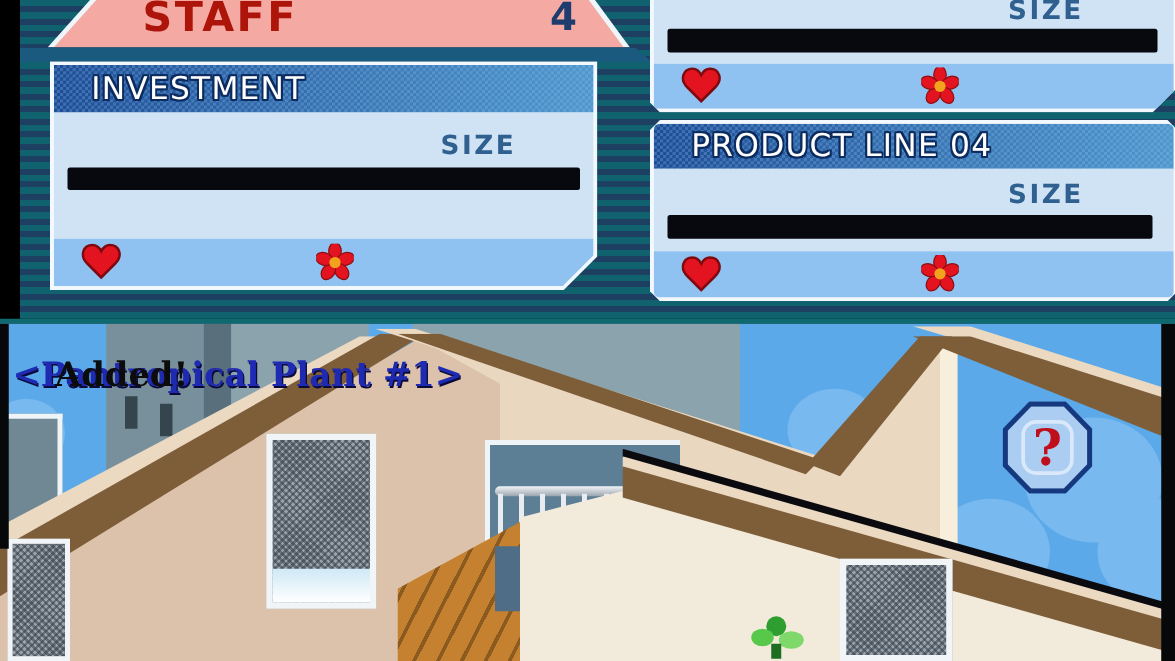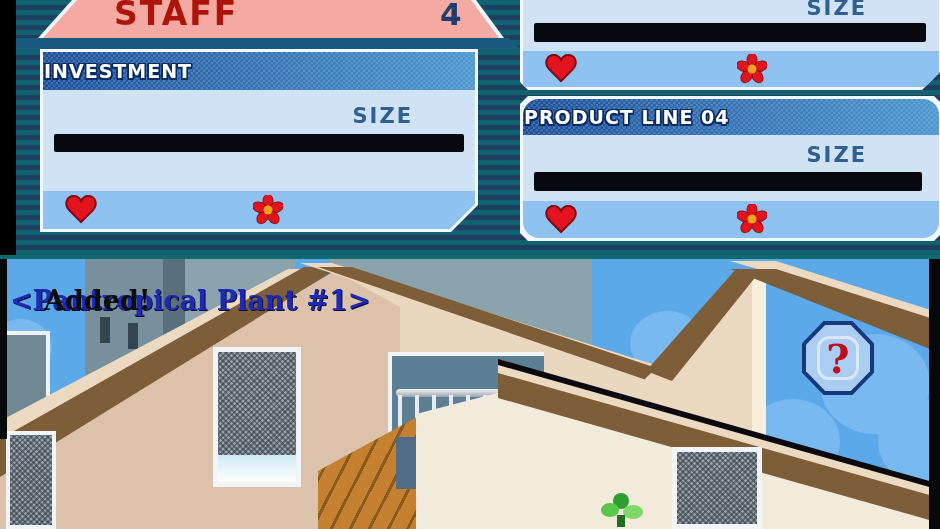--- a/index.html
+++ b/index.html
@@ -17,22 +17,22 @@
     clip-path:polygon(39px 0,433px 0,461px 38px,5px 38px);}
   .banner-under{position:absolute;left:0;top:38px;width:506px;height:12px;background:#1a5a7e;
     clip-path:polygon(0 0,492px 0,506px 12px,0 12px);}
   .staff-label{position:absolute;left:98px;top:-6px;font-size:33px;font-weight:800;
     color:#ae150a;letter-spacing:2px;}
   .staff-count{position:absolute;left:424px;top:-4px;font-size:31px;font-weight:800;color:#1e3c6e;}
 
   
   .panel-outer{position:absolute;background:#f2f8fd;}
   .panel-inner{position:absolute;inset:3px;display:flex;flex-direction:column;overflow:hidden;}
-  .panel-header{height:38px;line-height:38px;padding-left:1px;
-    font-size:19px;font-weight:700;letter-spacing:1px;color:#fff;
+  .panel-header{height:38px;line-height:38px;padding-left:30px;
+    font-size:25px;font-weight:400;letter-spacing:1px;color:#fff;
     text-shadow:-1.5px 0 #0c2c60,1.5px 0 #0c2c60,0 -1.5px #0c2c60,0 1.5px #0c2c60,
       -1.5px -1.5px #0c2c60,1.5px 1.5px #0c2c60,-1.5px 1.5px #0c2c60,1.5px -1.5px #0c2c60;
     background:
       linear-gradient(45deg,rgba(150,200,240,.28) 25%,transparent 25%,transparent 75%,rgba(150,200,240,.28) 75%),
       linear-gradient(45deg,rgba(150,200,240,.28) 25%,transparent 25%,transparent 75%,rgba(150,200,240,.28) 75%),
       linear-gradient(90deg,#1d4c96,#4f97cd);
     background-size:5px 5px,5px 5px,100% 100%;background-position:0 0,2.5px 2.5px,0 0;}
   .panel-body{flex:1;position:relative;background:#cfe3f5;}
   .panel-footer{position:relative;background:#8fc2f0;}
   .size-label{position:absolute;font-size:21px;font-weight:800;color:#2f608f;letter-spacing:2px;}
@@ -48,21 +48,21 @@
 
   
   .pl3-outer{left:504px;top:-8px;width:422px;height:98px;
     clip-path:polygon(0 0,422px 0,422px 78px,402px 98px,8px 98px,0 90px);}
   .pl3-body{height:56px;position:relative;background:#cfe3f5;}
   .pl3-footer{height:36px;}
 
   
   .pl4-outer{left:504px;top:96px;width:422px;height:145px;
     clip-path:polygon(8px 0,414px 0,422px 8px,422px 137px,414px 145px,8px 145px,0 137px,0 8px);}
-  .pl4-inner{border-radius:16px;}
+  .pl4-inner{border-radius:5px;}
   .pl4-header{height:36px;line-height:36px;}
   .pl4-footer{height:37px;}
 
   
   .bottom-screen{position:absolute;left:0;top:255px;width:940px;height:274px;
     border-top:4px solid #0e6a6e;box-sizing:border-box;}
   .scene{position:absolute;left:0;top:0;width:940px;height:270px;overflow:hidden;background:#5ca9e9;}
   .scene *{position:absolute;}
   .cloud{background:#78b9ef;border-radius:50%;}
   .bgb{background:#8ba3ad;}

